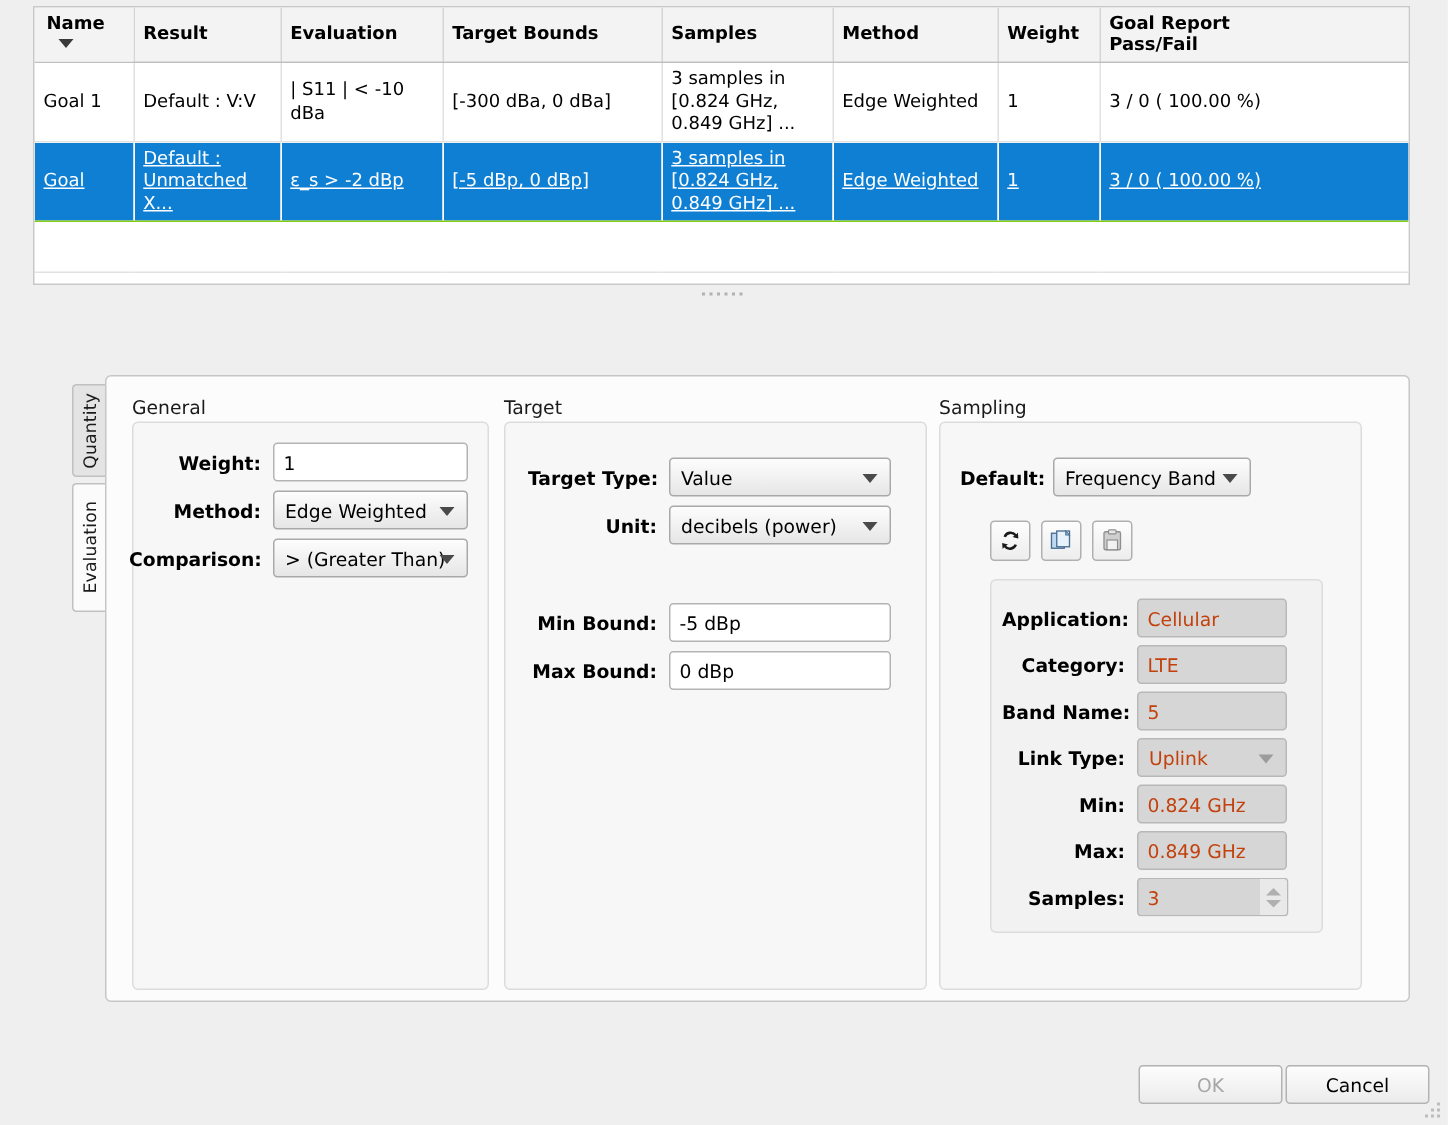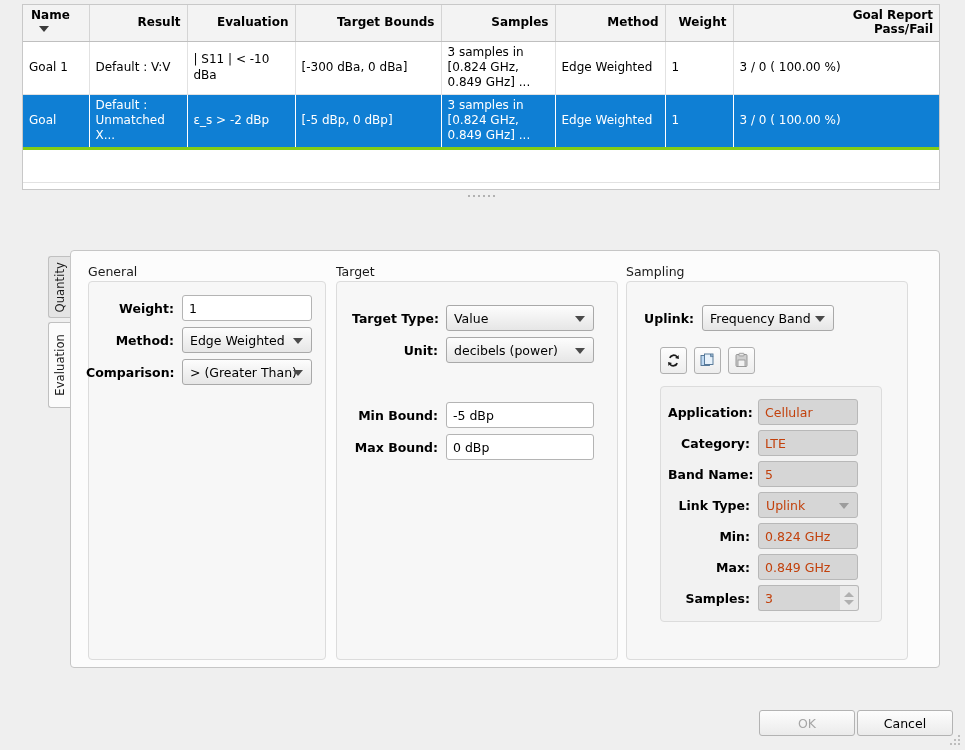--- a/index.html
+++ b/index.html
@@ -33,21 +33,21 @@
     table-layout: fixed;
   }
   table.goals th {
     background: #f3f3f3;
     border-right: 1px solid #d4d4d4;
     border-bottom: 1px solid #bfbfbf;
     font-weight: bold;
     font-size: 12px;
     height: 36px;
     padding: 2px 6px;
-    text-align: right;
+    text-align: left;
     vertical-align: middle;
     line-height: 1.15;
     color: #000;
   }
   table.goals th:last-child { border-right: none; }
   table.goals th.th-name {
     text-align: left;
     padding-left: 8px;
     position: relative;
   }
@@ -70,21 +70,22 @@
     height: 34px;
     color: #000;
     background: #fff;
     overflow: hidden;
   }
   table.goals td:last-child { border-right: none; }
   tr.selected td {
     background: #0f7fd4;
     color: #ffffff;
     border-right: 1px solid #ffffff;
-    border-bottom: 3px solid #84cc16;
+    border-bottom: 1px solid #84cc16;
+    text-decoration: underline;
   }
   tr.selected td:last-child { border-right: none; }
   .filler-row td {
     height: 70px;
     background: #fff;
     border-right: none;
     border-bottom: none;
   }
 
   
@@ -465,21 +466,21 @@
 
   <div class="field-row" style="left:352px; top:434px;">
     <div class="f-label" style="width:94px;">Max Bound:</div>
     <input class="f-input" style="width: 148px;" type="text" value="0 dBp">
   </div>
 
   <div class="grp-title" style="left:626px; top:264px;">Sampling</div>
   <div class="grp-box" style="left:626px; top:281px; width:282px; height:379px;"></div>
 
   <div class="field-row" style="left:640px; top:305px;">
-    <div class="f-label" style="width:62px;">Uplink:</div>
+    <div class="f-label" style="width:62px;">Default:</div>
     <div class="f-select" style="width:132px;">
       <span>Frequency Band</span>
       <span class="caret"></span>
     </div>
   </div>
 
   <div class="icon-btns">
     <div class="icon-btn">
       <svg width="17" height="17" viewBox="0 0 17 17">
         <path d="M4 5.6 A5 5 0 0 1 12.6 4.2 L13.6 3.0 L13.9 7.0 L10.0 6.0 L11.3 5.1 A3.5 3.5 0 0 0 5.6 6.2 Z" fill="#1a1a1a"></path>

